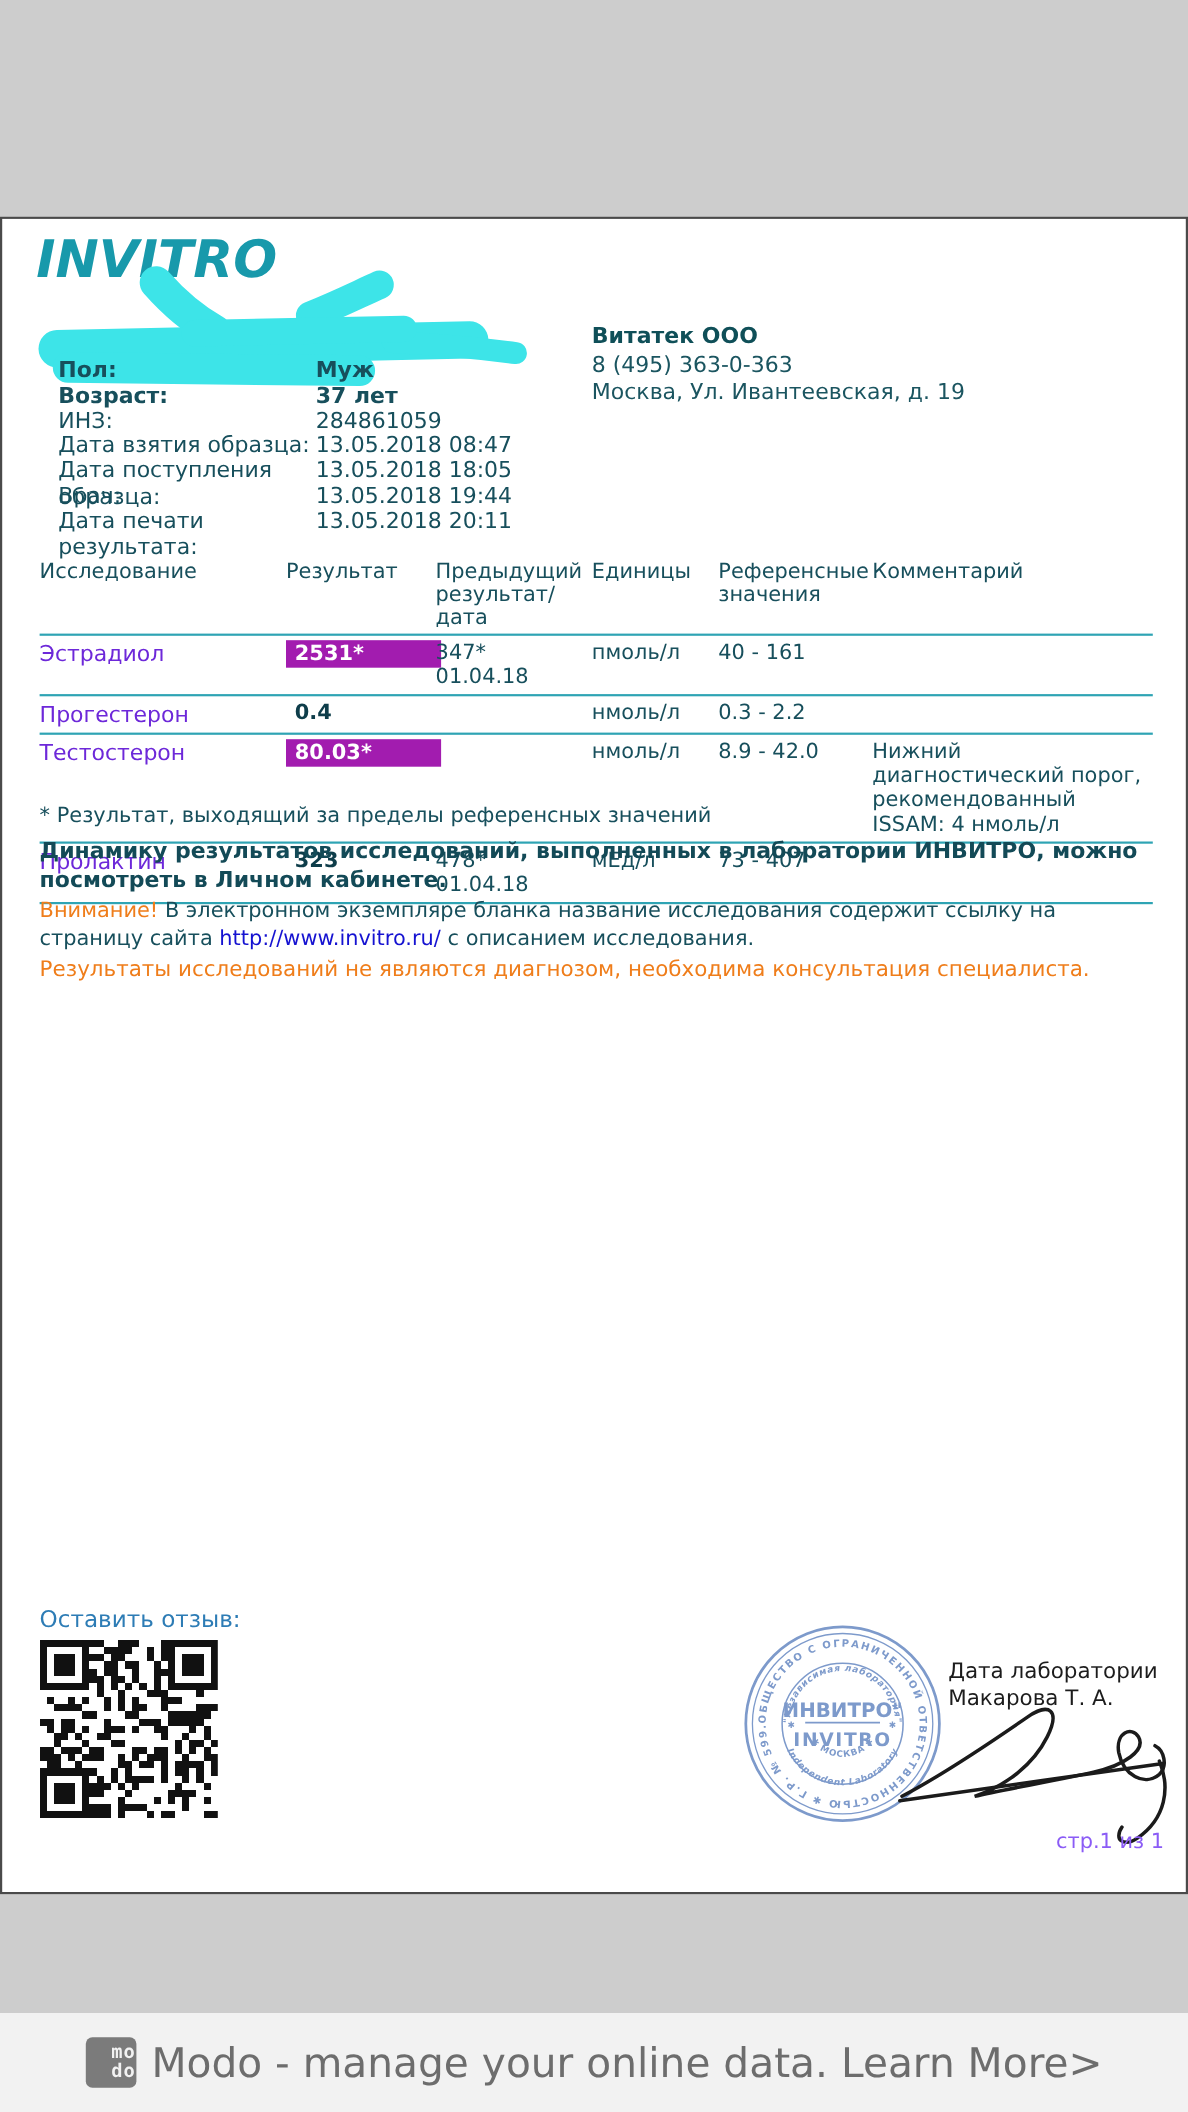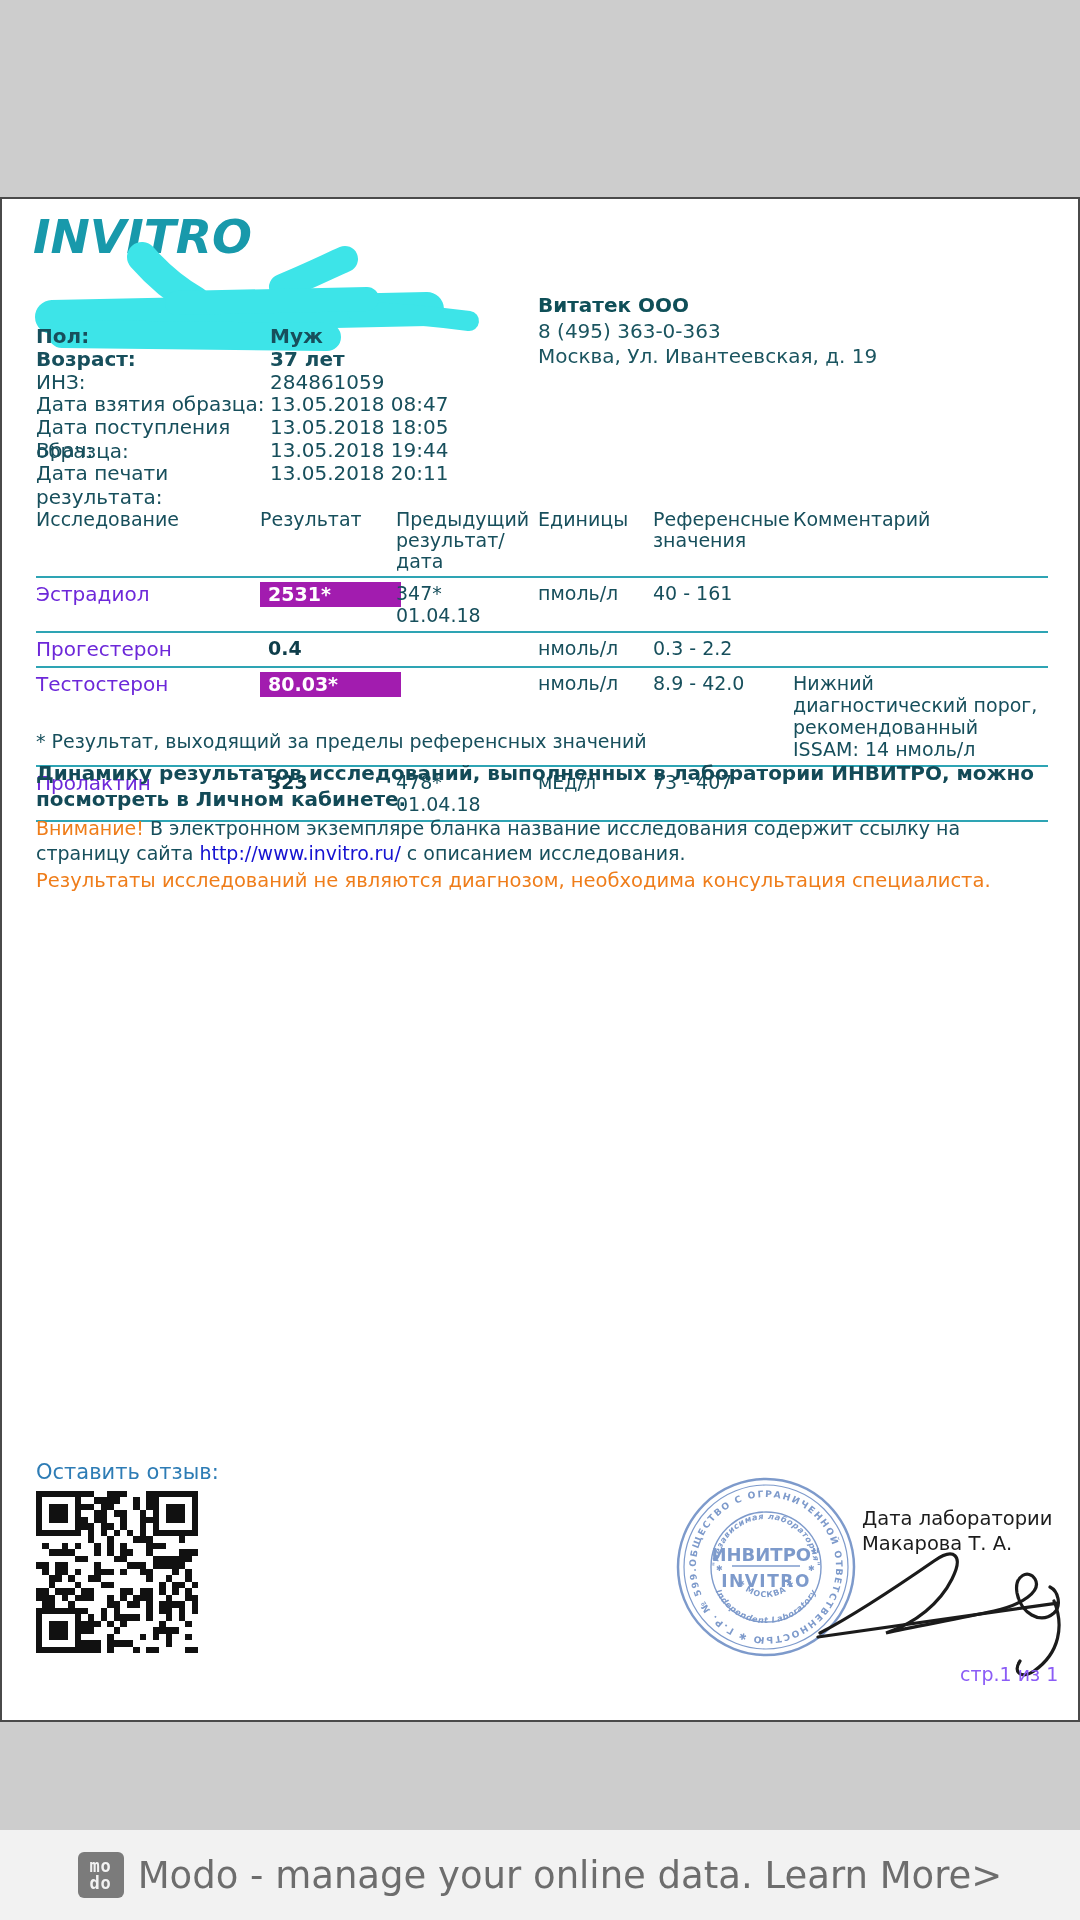--- a/index.html
+++ b/index.html
@@ -18,21 +18,21 @@
   .logo{
     left:31px;top:10px;
     font-size:47px;font-weight:bold;font-style:italic;
     color:#1899ab;letter-spacing:0px;
   }
   
   .company{left:536px;top:94px;font-size:20px;color:#1b5560;line-height:25.5px;}
   .company .cname{font-weight:bold;color:#0f4f58;}
   
   .patient{left:34px;top:125px;font-size:20px;color:#174f5c;}
-  .prow{display:flex;height:22.8px;align-items:flex-start;}
+  .prow{display:flex;height:22.8px;align-items:flex-start;margin-left:17px;}
   .prow .plabel{width:234px;}
   .prow.pbold{font-weight:bold;}
   
   .scribble{left:25px;top:40px;width:460px;height:140px;}
   
   .rtable{left:34px;top:306px;width:1012px;font-size:19px;color:#174f5c;}
   .trow{display:grid;grid-template-columns:224px 136px 142px 115px 140px 1fr;
         border-bottom:2px solid #2ea4b4;padding:4px 0 5px 0;align-items:start;}
   .thead{font-size:19px;color:#174f5c;padding-bottom:4px;}
   .thead .hcell{line-height:21px;}
@@ -59,21 +59,21 @@
   .doctor{left:860px;top:1307px;font-size:19.5px;color:#1c1c1c;line-height:25px;}
   .signature{left:806px;top:1342px;width:276px;height:138px;}
   .pagenum{left:958px;top:1464px;font-size:19px;color:#8b5cf6;}
   
   .banner{
     position:absolute;left:0;top:1830px;width:1080px;height:90px;
     background:#f2f2f2;display:flex;align-items:center;justify-content:center;gap:14px;
   }
   .modo-icon{
     width:46px;height:46px;background:#7b7b7b;border-radius:6px;
-    display:flex;flex-direction:column;align-items:center;justify-content:center;
+    display:flex;flex-direction:column;align-items:flex-end;justify-content:center;
     color:#f2f2f2;font-family:"DejaVu Sans Mono", monospace;
     font-size:17px;font-weight:bold;line-height:17px;letter-spacing:1px;
   }
   .banner-text{font-size:37px;color:#6d6d6d;}
 </style>
 </head>
 <body>
 
 <div class="document">
 
@@ -153,21 +153,21 @@
           <div class="unitcell">нмоль/л</div>
           <div class="refcell">0.3 - 2.2</div>
           <div class="commentcell"></div>
         </div>
         <div class="trow">
           <div class="testname">Тестостерон</div>
           <div class="resultcell"><span class="chip">80.03*</span></div>
           <div class="prevcell"></div>
           <div class="unitcell">нмоль/л</div>
           <div class="refcell">8.9 - 42.0</div>
-          <div class="commentcell">Нижний диагностический порог, рекомендованный ISSAM: 14 нмоль/л</div>
+          <div class="commentcell">Нижний диагностический порог, рекомендованный ISSAM: 4 нмоль/л</div>
         </div>
         <div class="trow">
           <div class="testname">Пролактин</div>
           <div class="resultcell"><span class="plainres">323</span></div>
           <div class="prevcell">478*
 01.04.18</div>
           <div class="unitcell">мЕд/л</div>
           <div class="refcell">73 - 407</div>
           <div class="commentcell"></div>
         </div>

